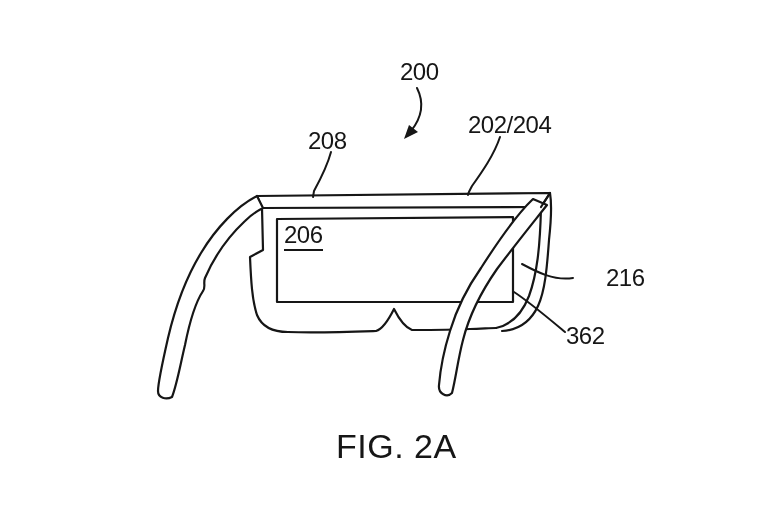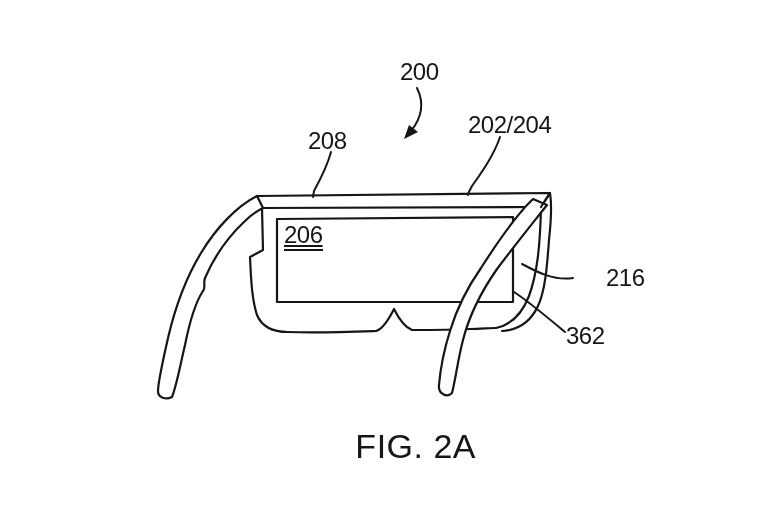--- a/index.html
+++ b/index.html
@@ -48,28 +48,27 @@
     position: absolute;
     font-size: 24px;
     line-height: 1;
     letter-spacing: -0.5px;
     color: var(--ink, #161616);
     white-space: nowrap;
   }
   .ref-label.underlined {
     border-bottom: 2px solid currentColor;
     padding-bottom: 2px;
-    text-decoration: underline;
   }
   .fig-caption {
     position: absolute;
     left: 336px;
     top: 429px;
     width: 140px;
-    text-align: right;
+    text-align: left;
     font-size: 34px;
     line-height: 1;
     letter-spacing: 0.5px;
     color: var(--ink, #161616);
     white-space: nowrap;
   }
 </style>
 </head>
 <body>
 

